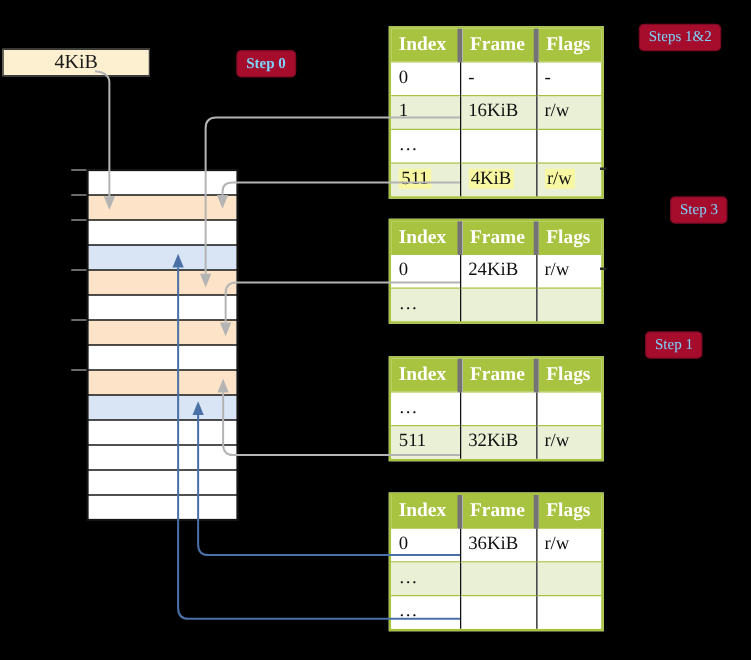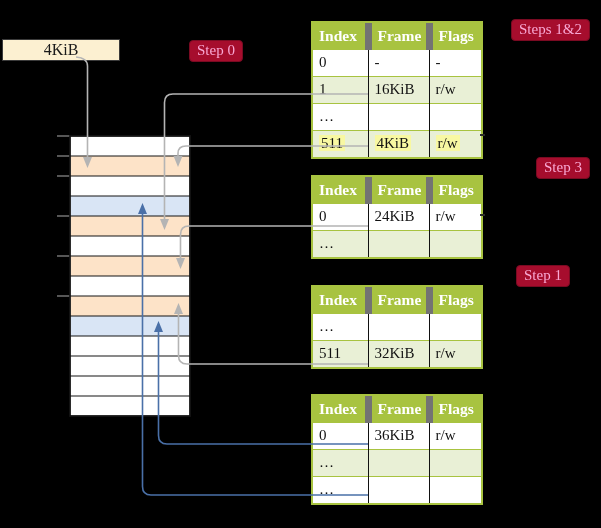--- a/index.html
+++ b/index.html
@@ -13,58 +13,58 @@
   
   .membox {
     position:absolute; left:2px; top:39px; width:116px; height:20px;
     background:#fcf0d1; border:1.5px solid #3a3a3a;
     text-align:center; font-size:16px; line-height:20px; color:#1a1a1a;
   }
   
   .chip {
     position:absolute;
     background:#a60d2d; border:1.5px solid #7a0a22; border-radius:4px;
-    color:#f9a8d4; font-size:15px; line-height:17px; padding:1px 7px 2px 7px;
+    color:#7dd3fc; font-size:12px; line-height:17px; padding:1px 7px 2px 7px;
     white-space:nowrap;
   }
   
   .ptable {
     position:absolute; left:311px; width:172px;
     border:2px solid #a8c340; background:#fff;
     box-sizing:border-box;
   }
   .ptable table {
     border-collapse:collapse; width:100%; table-layout:fixed;
     font-family:"Liberation Serif", serif;
     padding-left:16px;
   }
   .ptable th {
     background:#a8c340; color:#fff; font-weight:bold; font-size:15.5px;
     text-align:left; padding:2px 0 3px 6px; height:21px; overflow:hidden;
   }
-  .ptable th + th { border-left:7px solid #737373; }
+  .ptable th + th { border-left:4px solid #737373; }
   .ptable td {
     font-size:15px; color:#111; text-align:left;
     padding:2px 0 3px 6px; height:21px; overflow:hidden;
     border-top:1.5px solid #a8c340; background:#fff;
   }
   .ptable td + td { border-left:1.4px solid #111; }
   .ptable tbody tr:nth-child(even) td { background:#e9f0d6; }
   .hl { background:#f8f8a2; padding:0 2px; }
   
   #overlay { position:absolute; left:0; top:0; pointer-events:none; z-index:10; }
 </style>
 </head>
 <body>
 
 <div class="membox">
   <span>4KiB</span>
 </div>
 
-<div class="chip" style="left:189px; top:40px;">Step 0</div>
+<div class="chip" style="left:189px; top:40px;font-weight:bold;">Step 0</div>
 <div class="chip" style="left:511px; top:19px;">Steps 1&amp;2</div>
 <div class="chip" style="left:536px; top:157px;">Step 3</div>
 <div class="chip" style="left:516px; top:265px;">Step 1</div>
 
 <div class="ptable" style="top:21px;">
   <table>
     <colgroup>
         <col style="width:55px">
         <col style="width:61px">
         <col style="width:52px">

